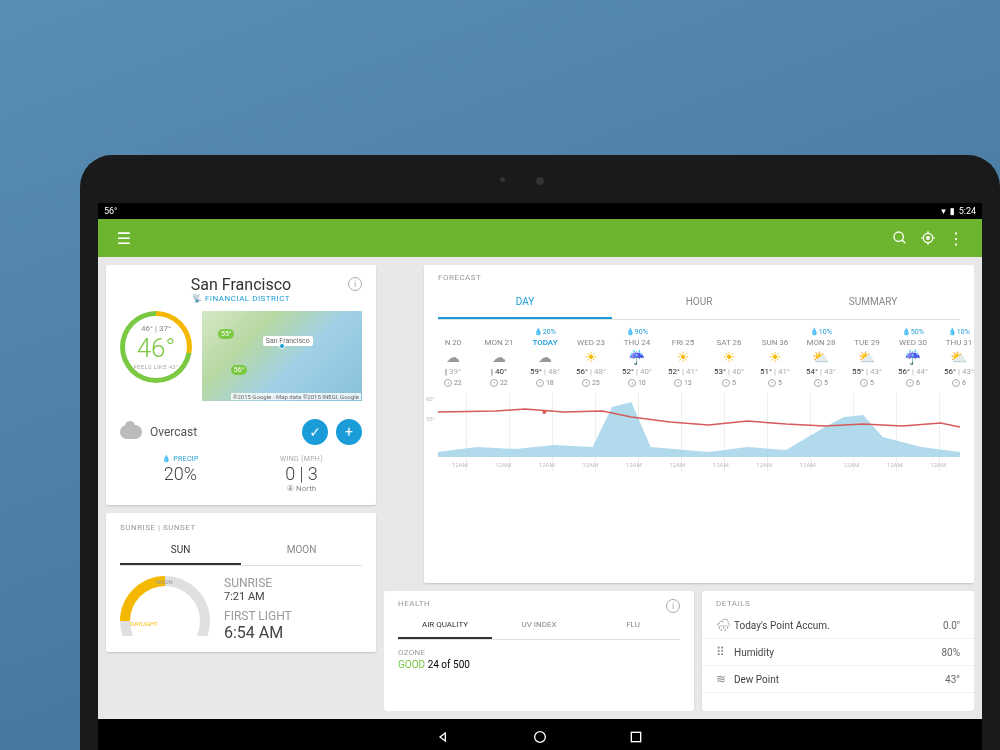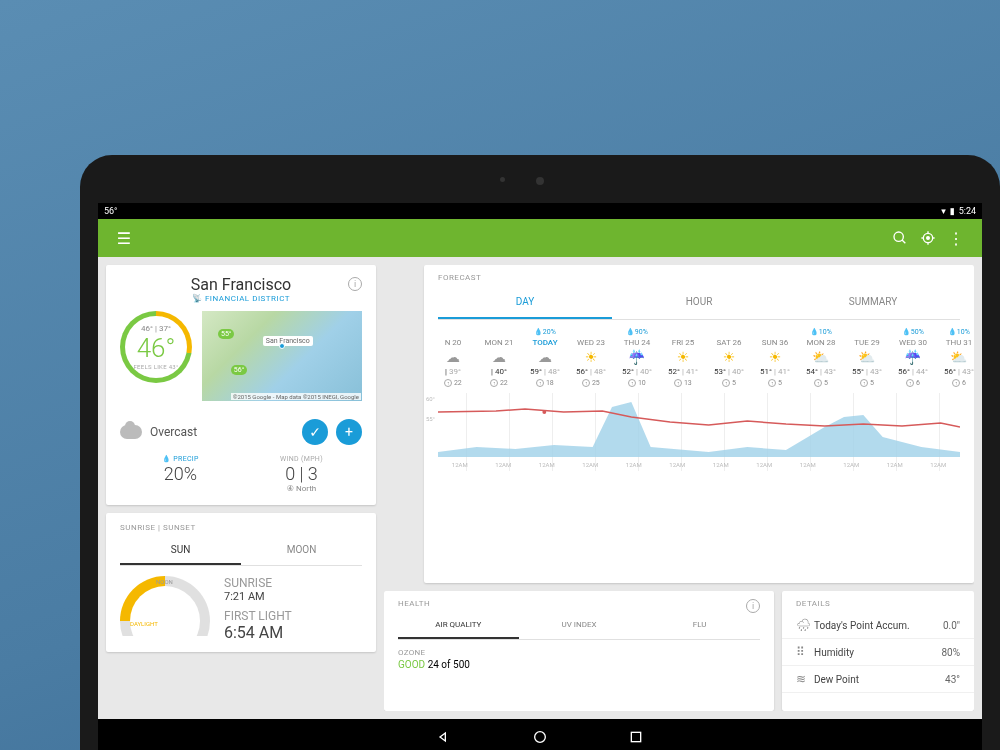--- a/index.html
+++ b/index.html
@@ -67,21 +67,21 @@
 .fc-hi { color: #333; }
 .fc-lo { color: #aaa; }
 .fc-wind { font-size: 7px; margin-top: 3px; color: #888; }
 .fc-wind-arr { display: inline-block; width: 8px; height: 8px; border: 1px solid #aaa; border-radius: 50%; font-size: 5px; line-height: 7px; }
 .chart { height: 78px; padding: 4px 14px 18px; position: relative; background: repeating-linear-gradient(to right, transparent 0, transparent 42px, #eee 42px, #eee 43px); overflow: hidden; }
 .chart svg { width: 100%; height: 60px; }
 .chart-labels { display: flex; justify-content: space-around; font-size: 6px; color: #bbb; }
 .chart-y { position: absolute; left: 2px; font-size: 6px; color: #bbb; }
 .bottom-row { display: flex; gap: 8px; height: 120px; overflow: hidden; }
 .health-card { flex: 1; }
-.details-card { width: 192px; }
+.details-card { width: 272px; }
 .health-tabs { display: flex; border-bottom: 1px solid #e0e0e0; margin: 0 14px; }
 .health-tab { flex: 1; text-align: center; font-size: 8px; padding: 8px 0; color: #888; }
 .health-tab.active { color: #333; border-bottom: 2px solid #333; }
 .ozone { padding: 8px 14px; }
 .ozone-title { font-size: 8px; color: #999; letter-spacing: 0.3px; }
 .ozone-val { font-size: 10px; margin-top: 2px; }
 .good { color: #7ac943; }
 .detail-row { display: flex; align-items: center; padding: 6px 14px; font-size: 10px; color: #444; border-bottom: 1px solid #f0f0f0; }
 .detail-row .dicon { width: 18px; font-size: 12px; color: #888; }
 .detail-row .dlabel { flex: 1; }

